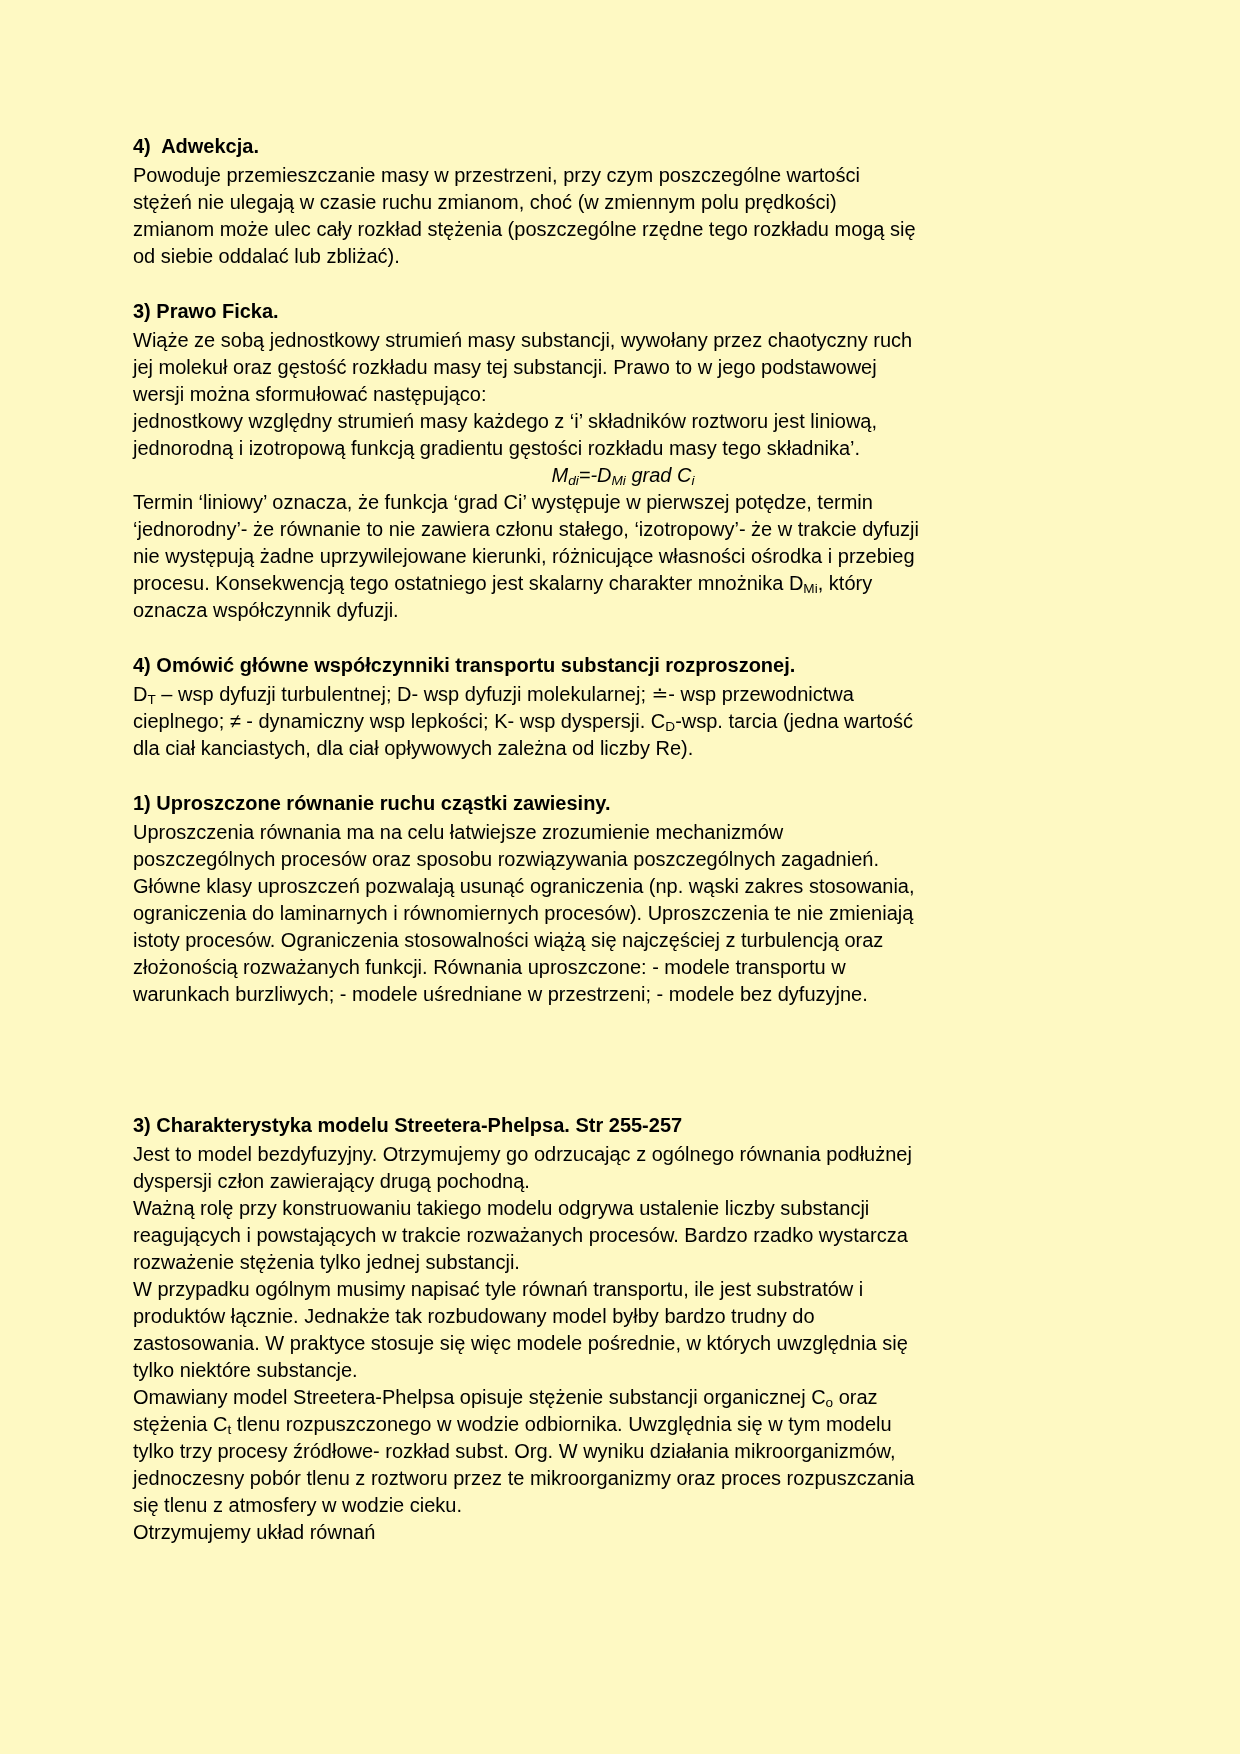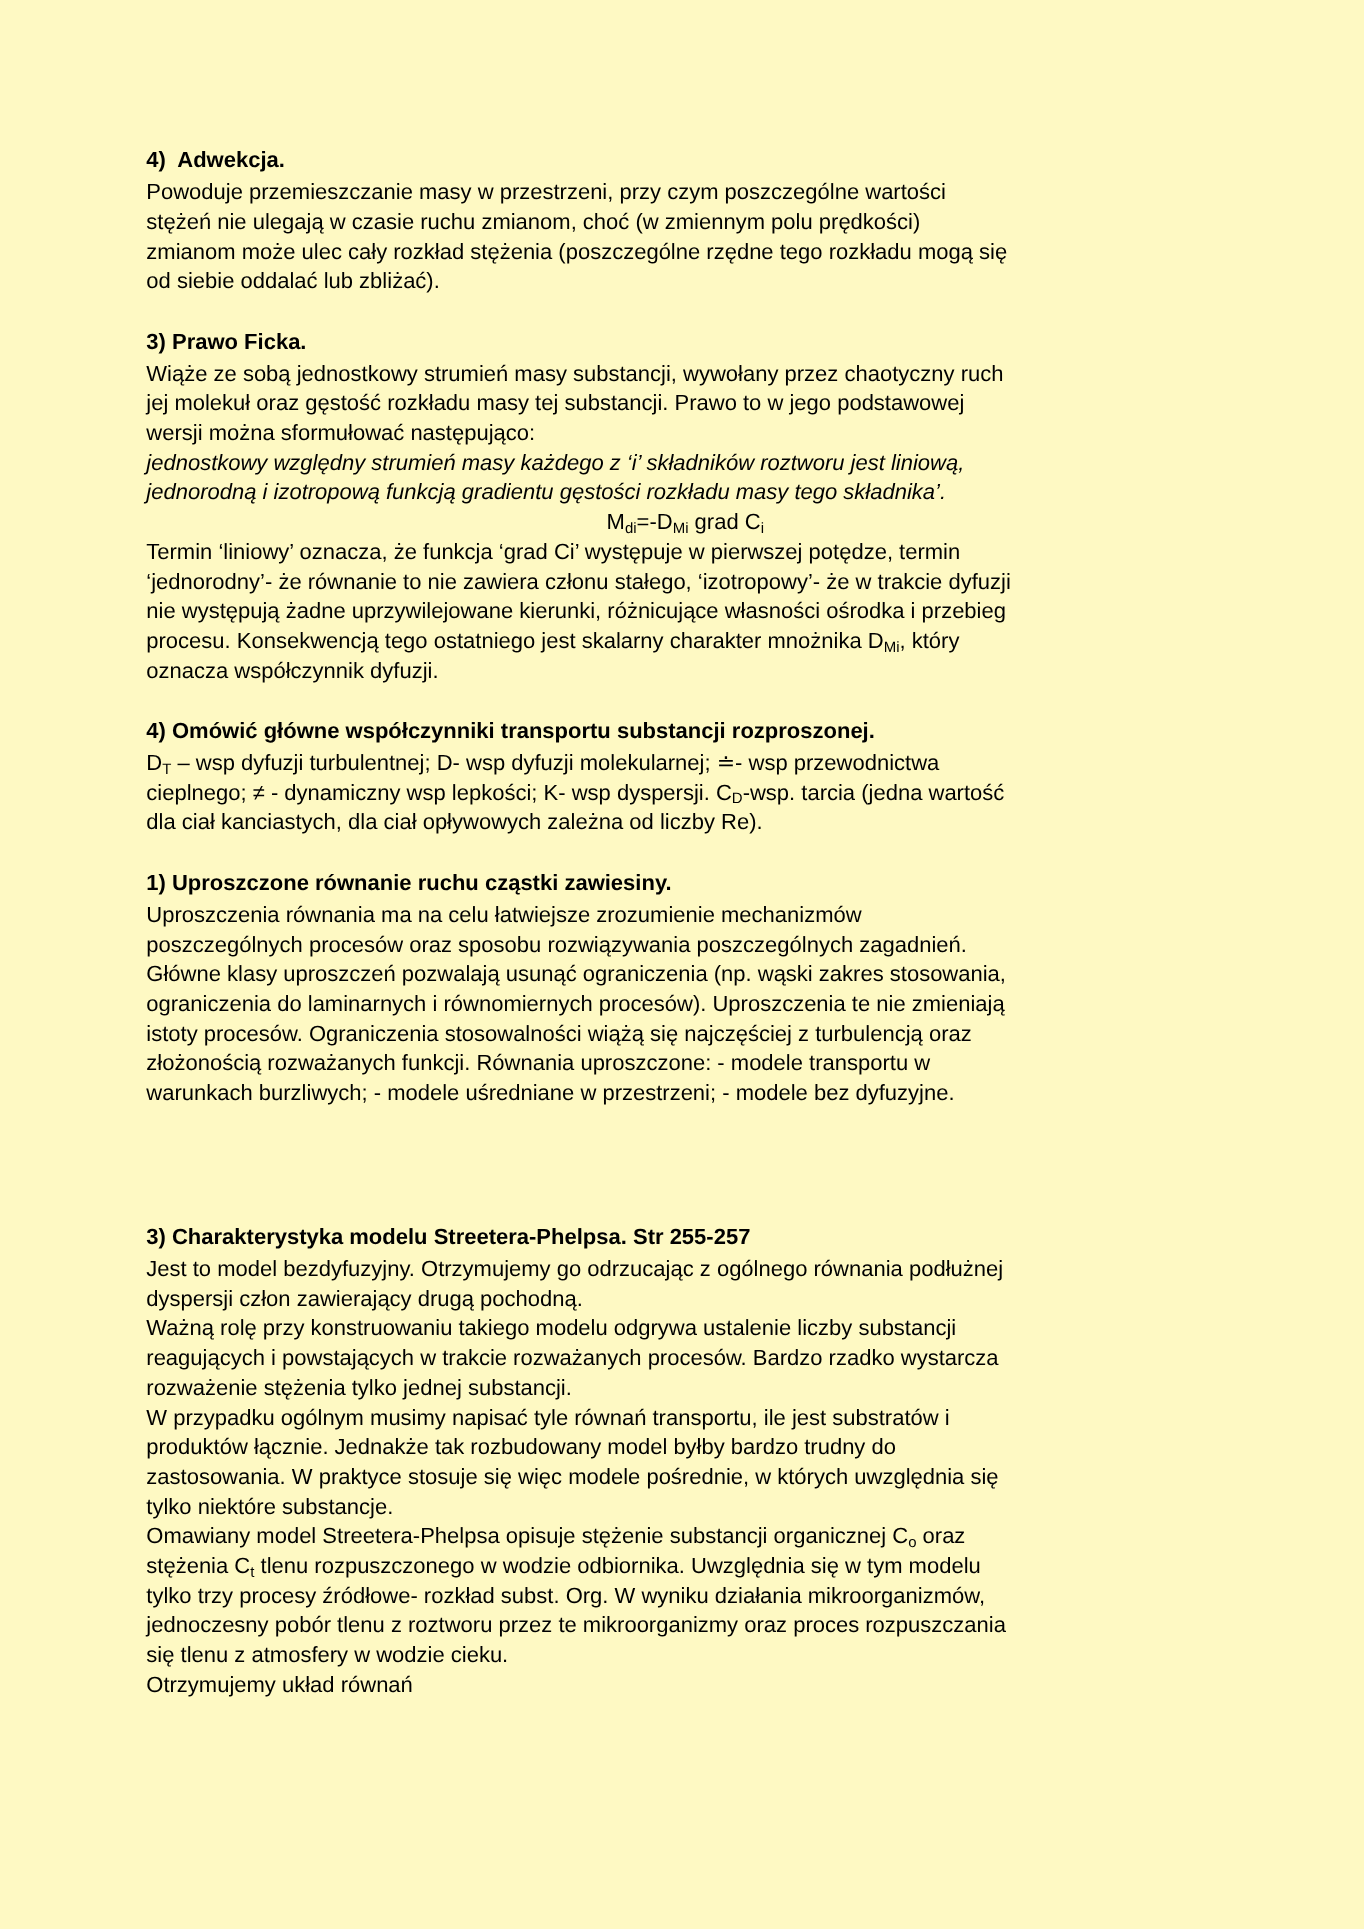--- a/index.html
+++ b/index.html
@@ -28,22 +28,23 @@
   }
   .heading{
     font-weight:bold;
     margin:28px 0 2px 0;
   }
   .heading:first-child{margin-top:0;}
   .para{margin:0;}
   .formula{
     text-align:center;
     margin:0;
+    font-style:italic;
   }
-  .it{font-style:italic;}
+  .it{}
   sub{
     font-size:0.68em;
     line-height:0;
     vertical-align:-0.25em;
   }
   .big-gap{height:76px;}
 </style>
 </head>
 <body>
 

